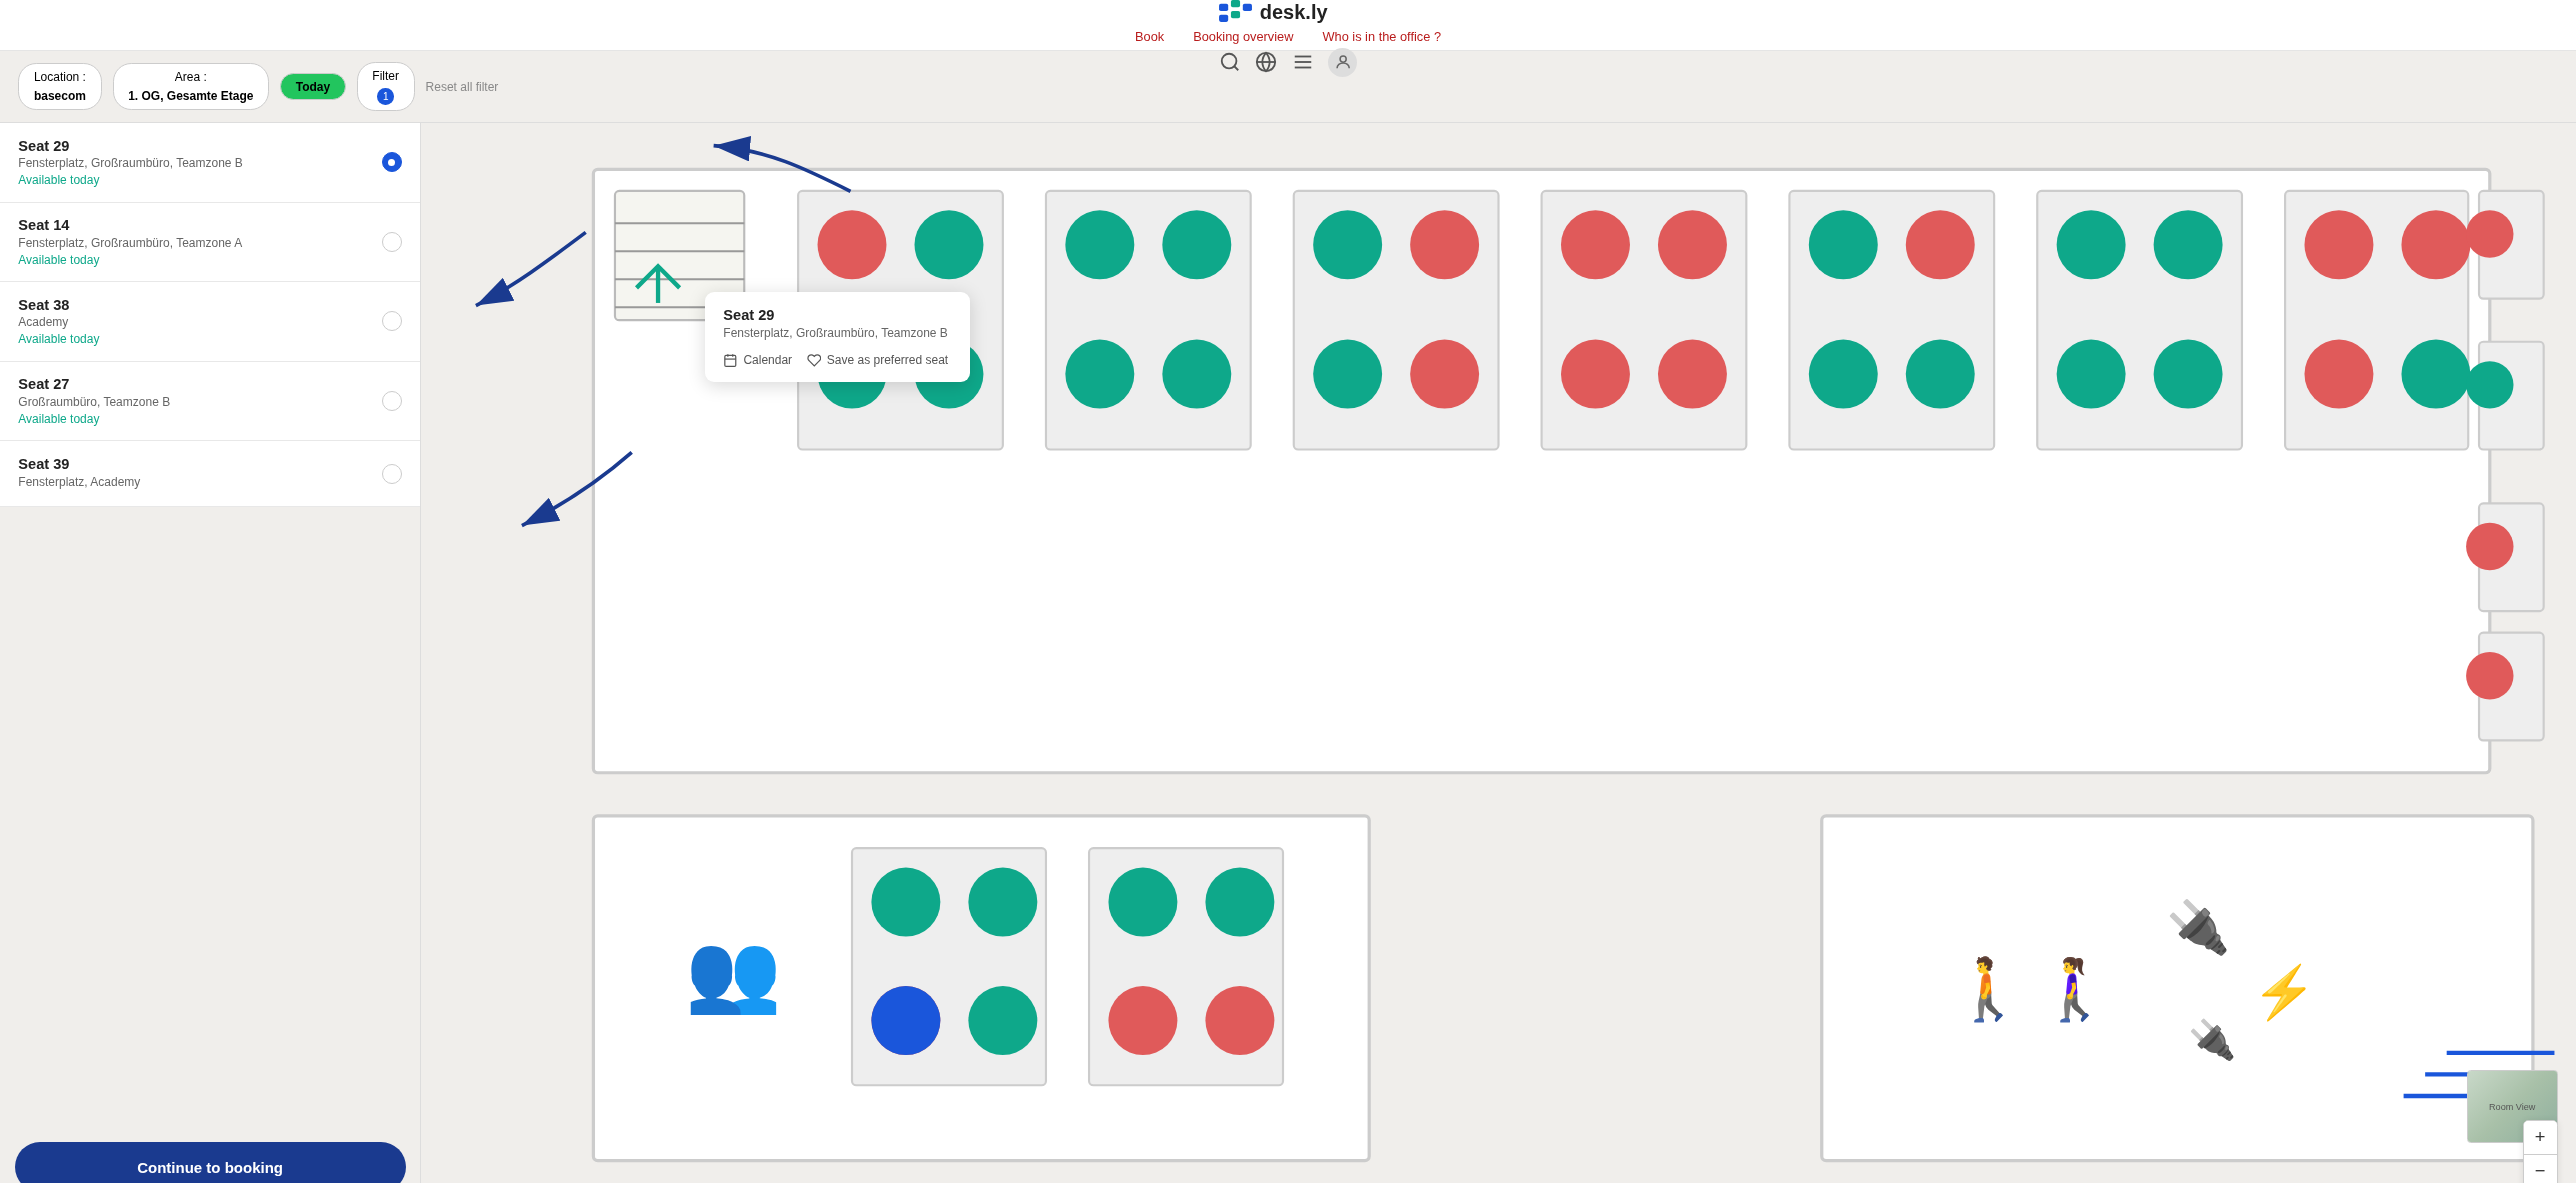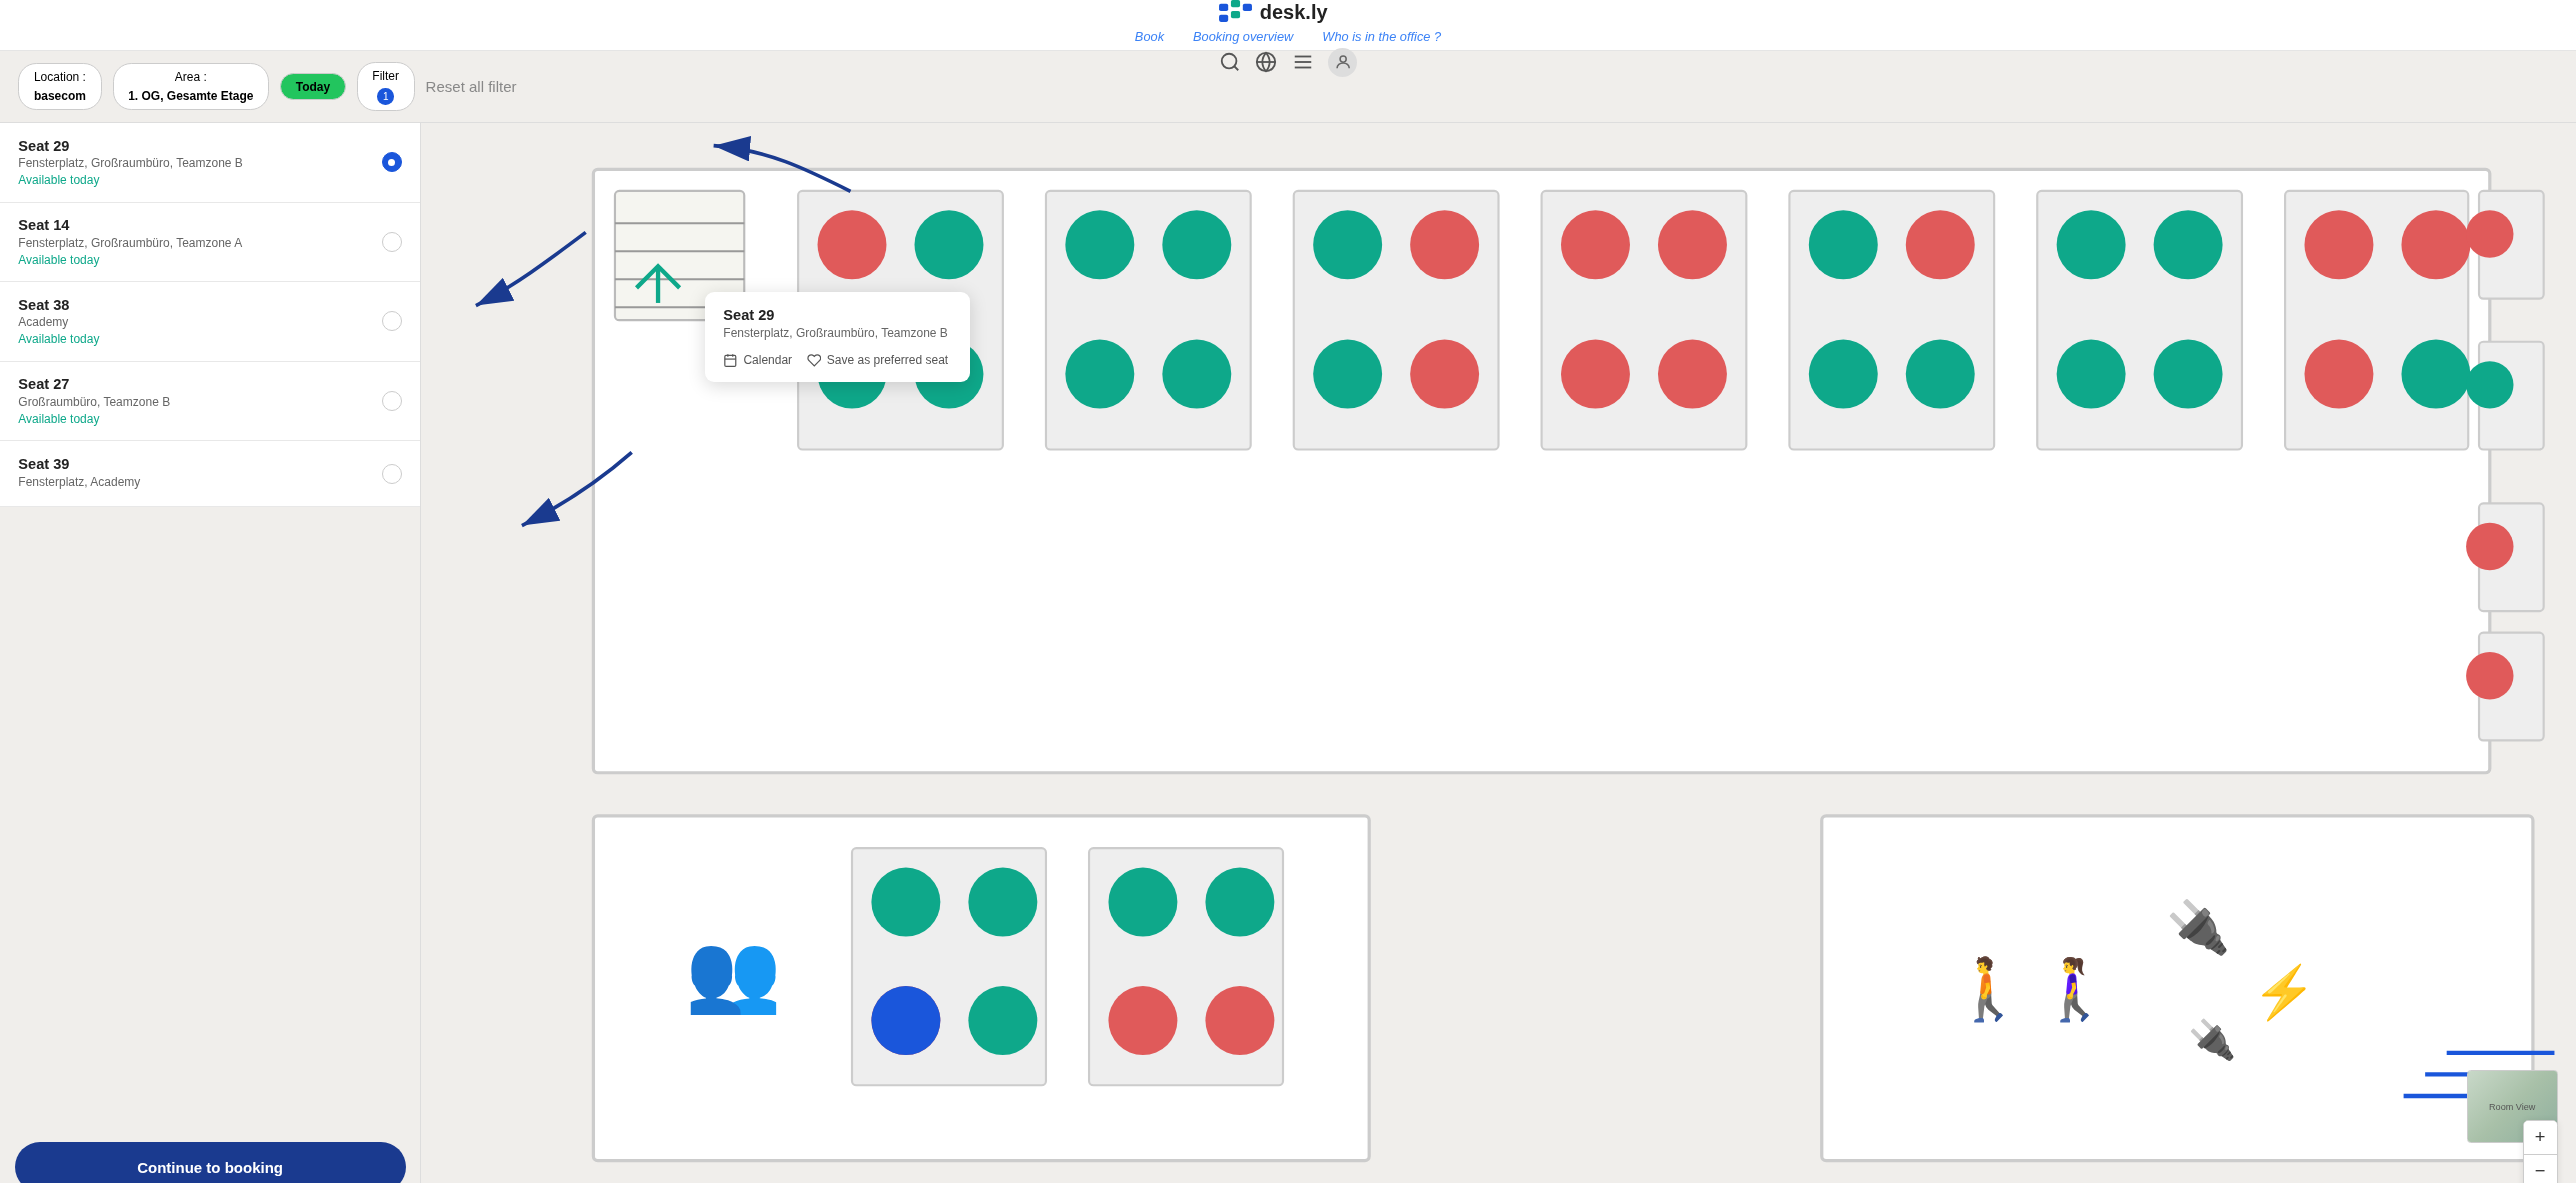--- a/index.html
+++ b/index.html
@@ -30,24 +30,23 @@
       font-weight: 700;
       color: #222;
     }
     .nav {
       display: flex;
       gap: 29px;
       flex: 1;
     }
     .nav-item {
       font-size: 12.8px;
-      color: #3b82f6;
+      color: #b91c1c;
       cursor: pointer;
       padding: 3.7px 0;
-      font-style: italic;
     }
     .header-actions {
       display: flex;
       align-items: center;
       gap: 14.6px;
     }
     .header-icon {
       width: 22px;
       height: 22px;
       cursor: pointer;
@@ -95,21 +94,21 @@
       color: white;
       border-radius: 50%;
       width: 16.5px;
       height: 16.5px;
       font-size: 10px;
       display: flex;
       align-items: center;
       justify-content: center;
     }
     .reset-filter {
-      font-size: 15px;
+      font-size: 12px;
       color: #888;
       cursor: pointer;
     }
 
     
     .main {
       display: flex;
       height: calc(100vh - 51px - 48px);
     }
 

